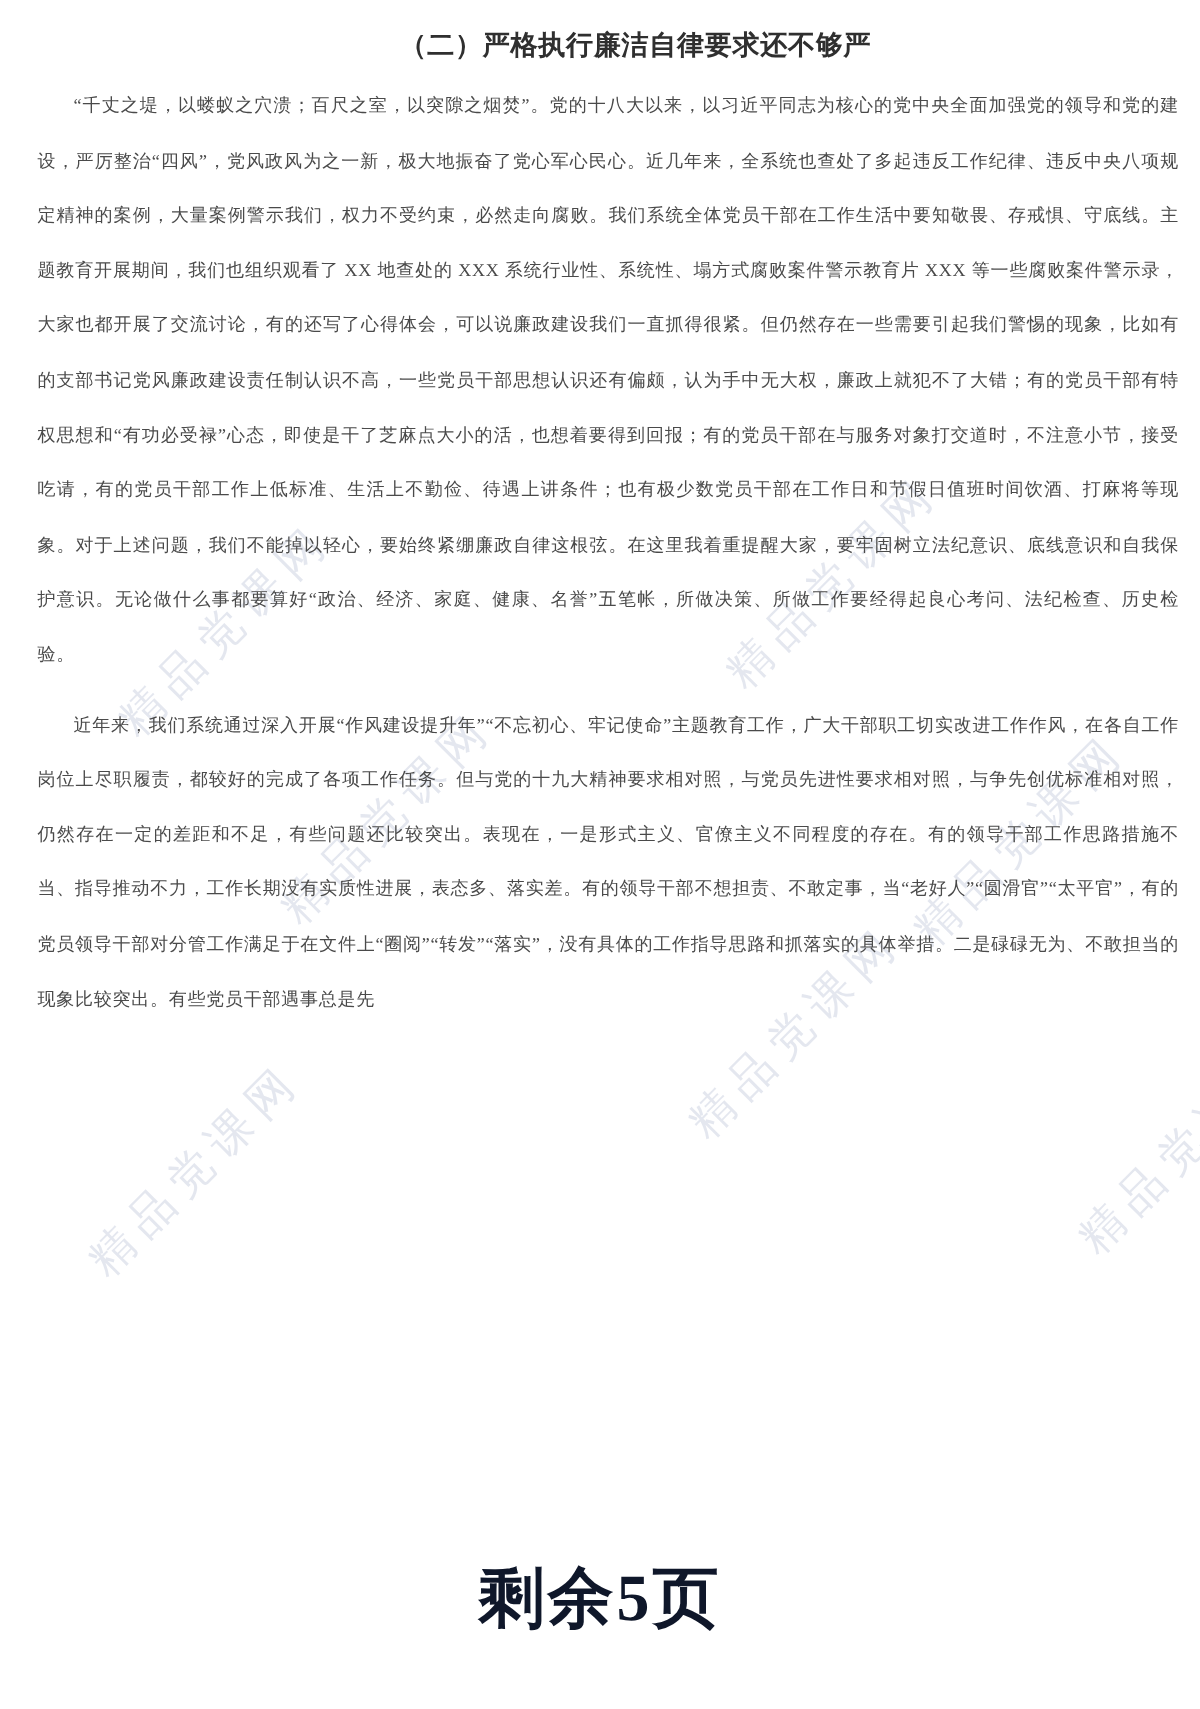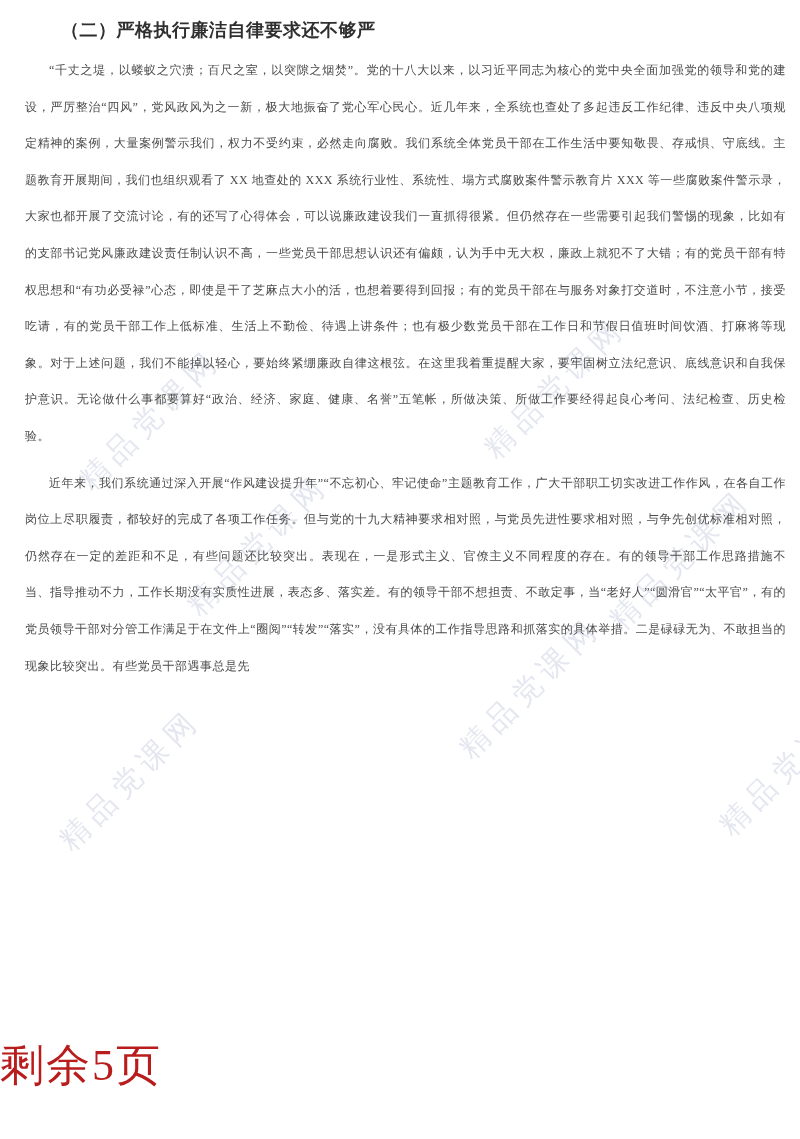--- a/index.html
+++ b/index.html
@@ -33,44 +33,46 @@
     padding: 18px 14px 0 25px;
   }
   .section-heading {
     margin: 0;
     font-size: 18px;
     line-height: 24px;
     font-weight: bold;
     color: #2f2f2f;
     text-indent: 2em;
     letter-spacing: 0.5px;
+    text-align: center;
   }
   .section-heading.second { margin-top: 16px; }
   .body-para {
     margin: 10px 0 0 0;
     font-size: 12px;
     line-height: 36.6px;
     color: #4a4a4a;
     text-align: justify;
     text-justify: inter-ideograph;
     text-indent: 2em;
     letter-spacing: 0.5px;
   }
   .banner {
     position: absolute;
     left: 0;
     right: 0;
     top: 1036px;
     z-index: 1;
     display: flex;
+    justify-content: center;
     align-items: baseline;
     gap: 56px;
     font-size: 44px;
-    font-weight: normal;
-    color: #b91c1c;
+    font-weight: bold;
+    color: #0f172a;
     font-family: "Liberation Serif", "DejaVu Serif", serif;
     letter-spacing: 2px;
   }
 </style>
 </head>
 <body>
 
 <div class="page">
 
   <div class="watermark-layer">

